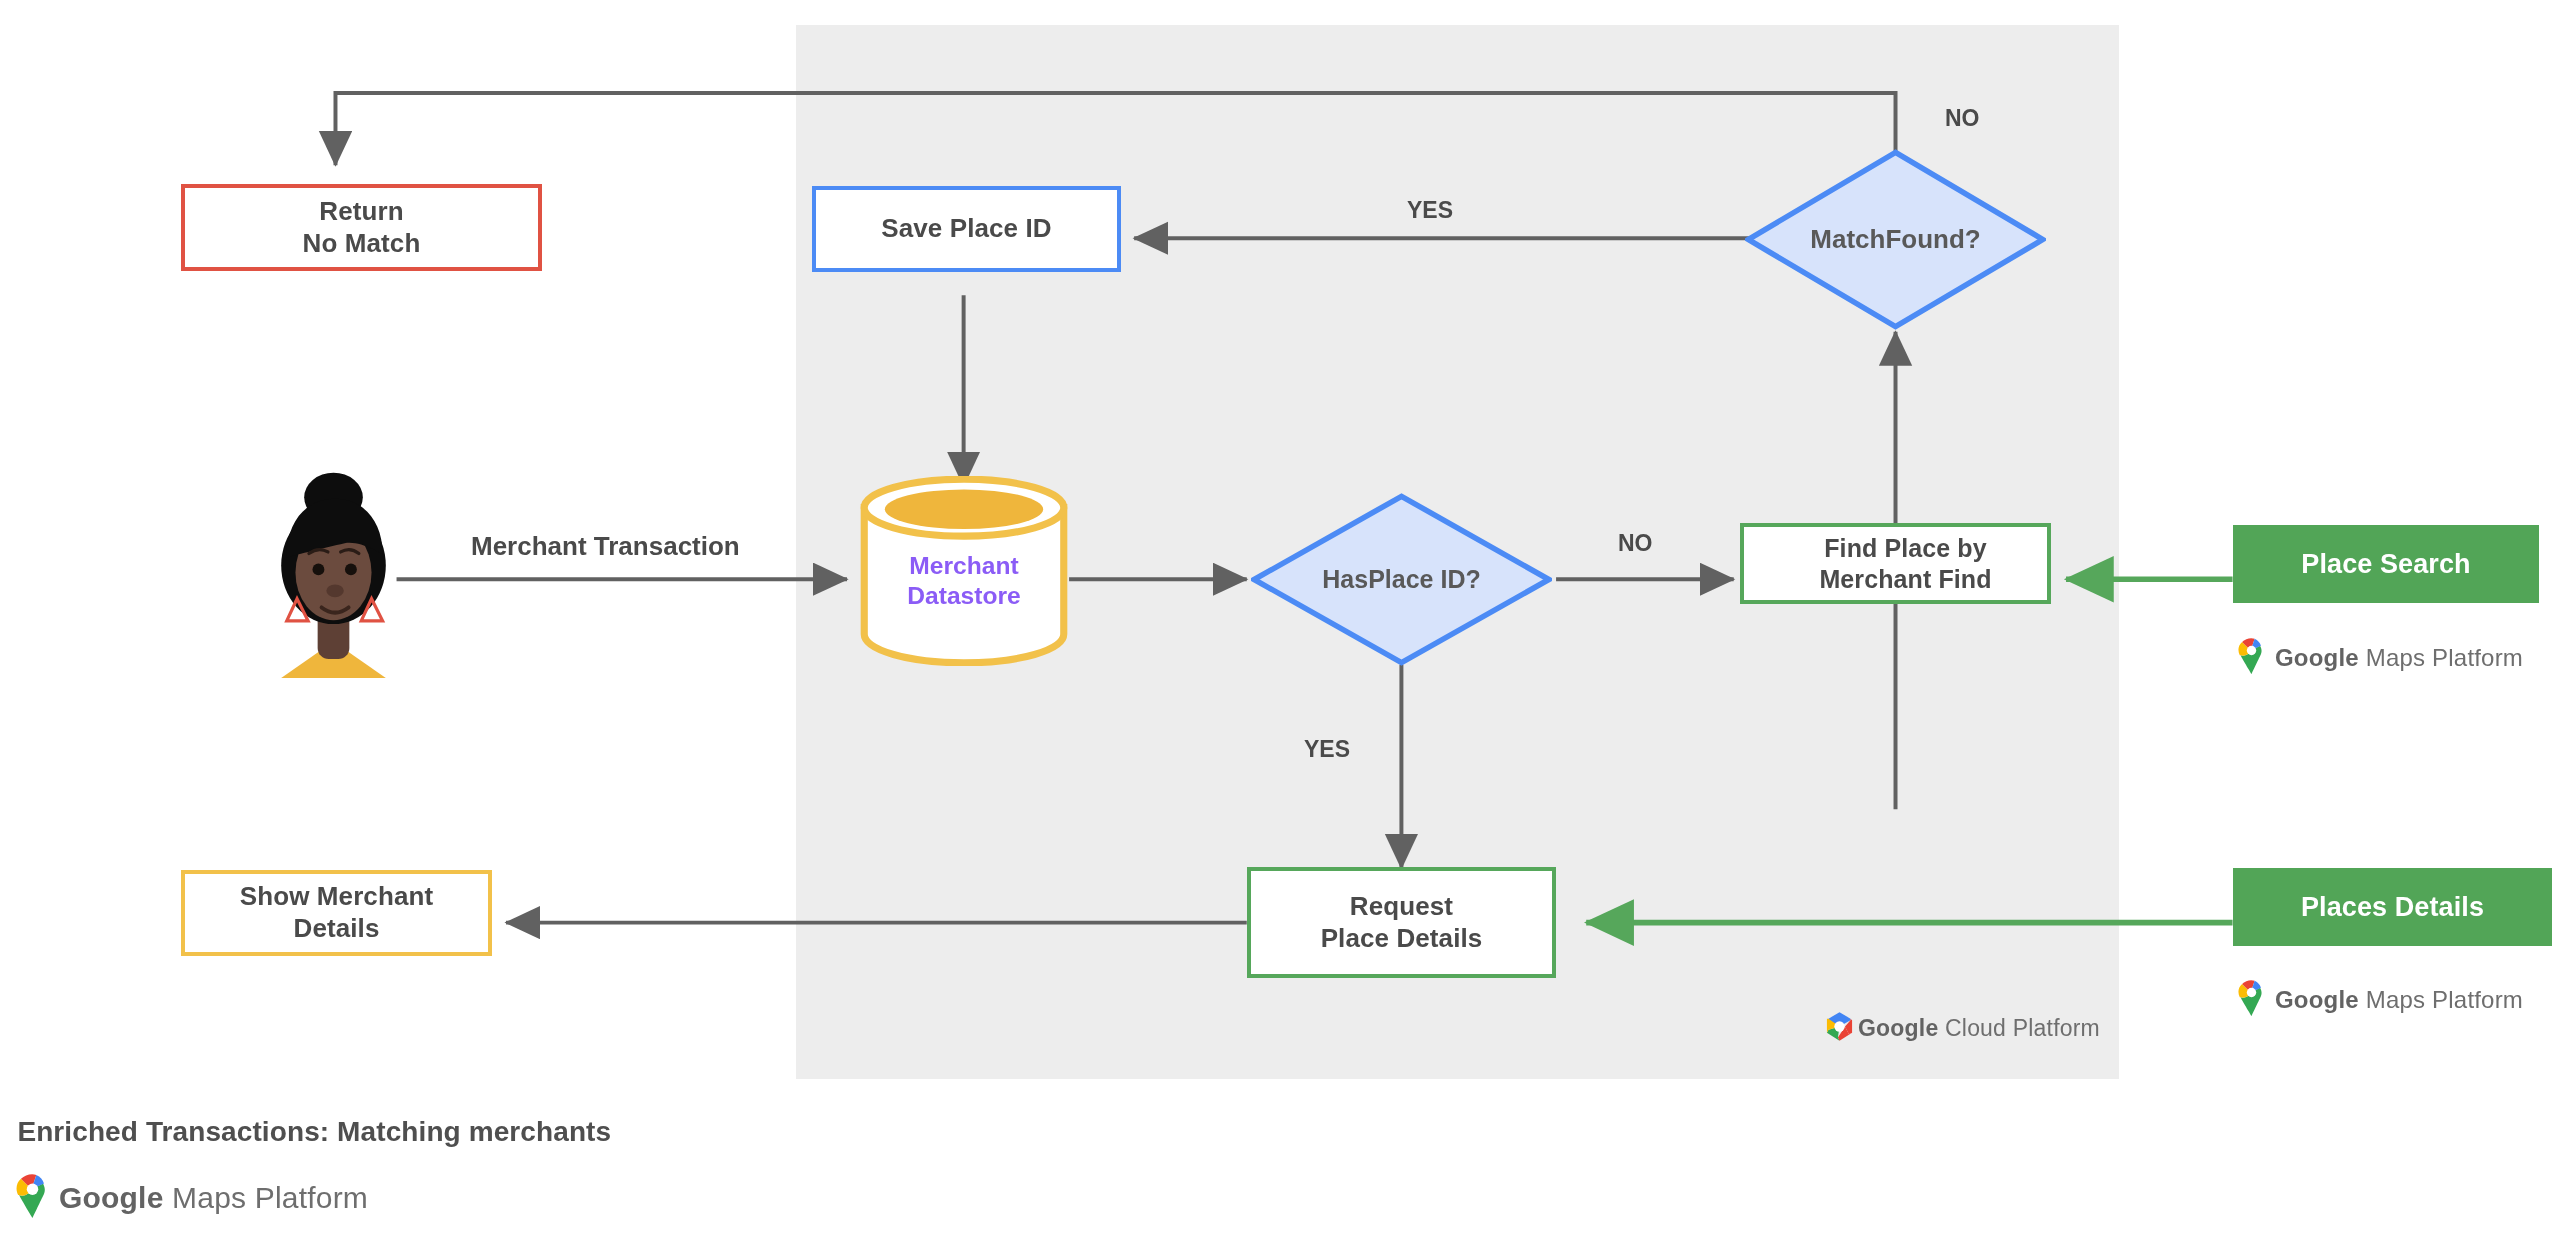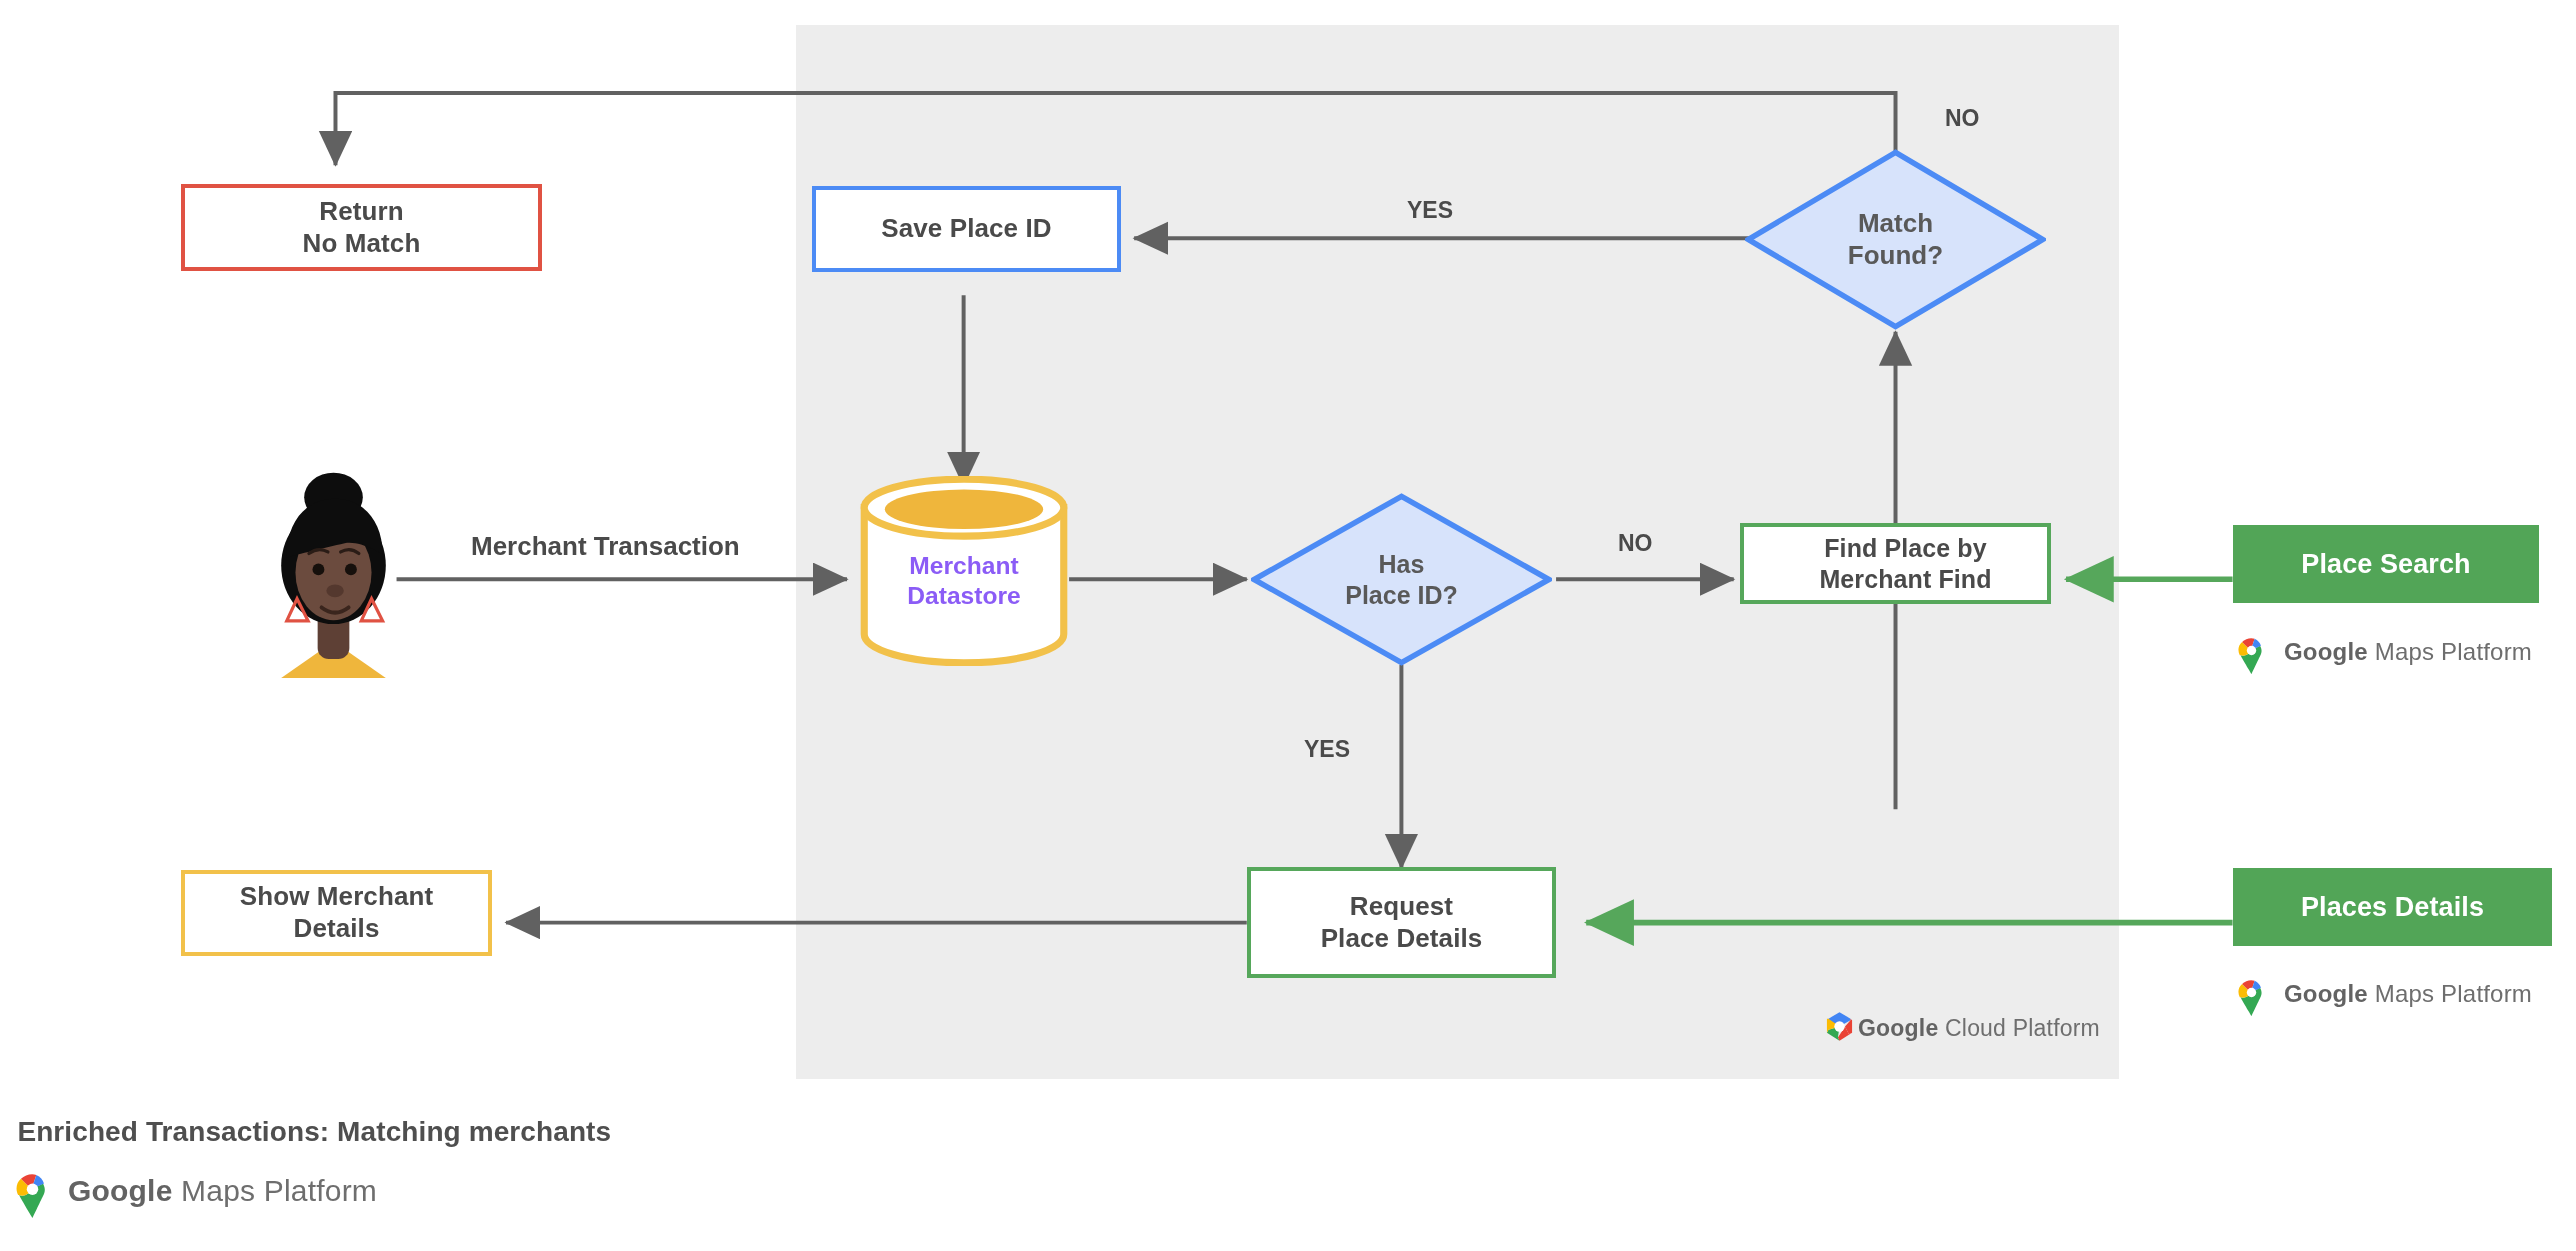--- a/index.html
+++ b/index.html
@@ -37,42 +37,42 @@
   .node.filled-green{
     background:#52A557;border:none;color:#ffffff;
   }
 
   
   .diamond-wrap{position:absolute;}
   .diamond-wrap svg{position:absolute;left:0;top:0;}
   .diamond-label{
     position:absolute;left:0;top:0;width:100%;height:100%;
     display:flex;align-items:center;justify-content:center;
-    flex-direction:column;text-align:center;
+    text-align:center;
     font-weight:700;color:#595959;line-height:1.22;
     pointer-events:none;
   }
 
   
   .cyl-wrap{position:absolute;}
   .cyl-label{
     position:absolute;left:0;top:0;width:100%;height:100%;
     display:flex;align-items:center;justify-content:center;
     flex-direction:column;text-align:center;padding-top:20.6px;
     box-sizing:border-box;font-weight:700;color:#8b5cf6;line-height:1.22;
     pointer-events:none;
   }
 
   
   .edge-label{
     position:absolute;font-weight:700;color:#4a4a4a;white-space:nowrap;
   }
 
   
-  .gmp-lockup{position:absolute;display:flex;align-items:flex-start;gap:19px;}
+  .gmp-lockup{position:absolute;display:flex;align-items:center;gap:10px;}
   .gmp-lockup .gmp-word{
     font-size:24px;color:#6e6e6e;letter-spacing:0.2px;white-space:nowrap;
   }
   .gmp-lockup .gmp-word b{font-weight:700;color:#636363;}
 
   
   .gcp-lockup{position:absolute;display:flex;align-items:center;gap:2px;}
   .gcp-lockup .gcp-word{
     font-size:23px;color:#6e6e6e;letter-spacing:0.2px;white-space:nowrap;
   }

